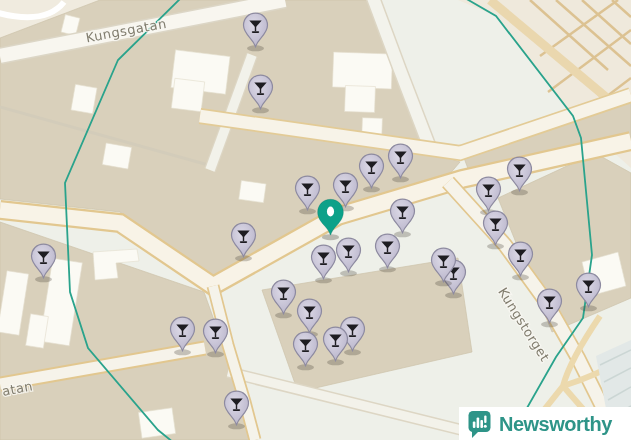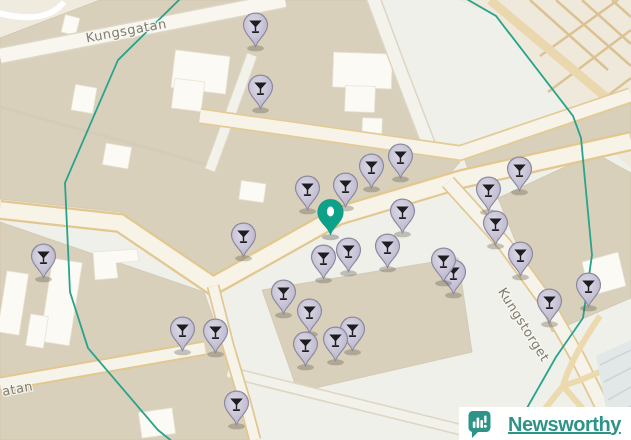--- a/index.html
+++ b/index.html
@@ -7,21 +7,21 @@
          font-family:"Liberation Sans","DejaVu Sans",sans-serif;background:#eef0e9;}
   #map-base{position:absolute;left:0;top:0;}
   .maplabel{font-family:"DejaVu Sans",sans-serif;font-size:13px;fill:#817d6e;
             paint-order:stroke;stroke:rgba(248,247,242,.85);stroke-width:2.5px;letter-spacing:.5px;}
   #pin-layer{position:absolute;left:0;top:0;width:631px;height:440px;pointer-events:none;}
   .pin{position:absolute;width:27px;height:40px;margin-left:-13.5px;margin-top:-14px;
        pointer-events:auto;cursor:pointer;}
   .pin.teal{width:29px;height:43px;margin-left:-14.5px;margin-top:-15px;}
   #brand{position:absolute;right:0;bottom:0;width:165px;height:33px;background:#ffffff;
          display:flex;align-items:center;padding-left:7px;box-sizing:content-box;cursor:pointer;}
-  #brand-text{font-size:20px;font-weight:bold;letter-spacing:-.5px;margin-left:15px;line-height:1;text-decoration:underline;}
+  #brand-text{font-size:20px;font-weight:bold;letter-spacing:-.5px;margin-left:6px;line-height:1;}
   svg text{user-select:none;}
 </style>
 </head>
 <body>
 
 <div id="stage">
 
   <svg id="map-base" width="631" height="440" viewBox="0 0 631 440">
     <defs>
       <radialGradient id="pinGrad" cx="42%" cy="34%" r="75%">

